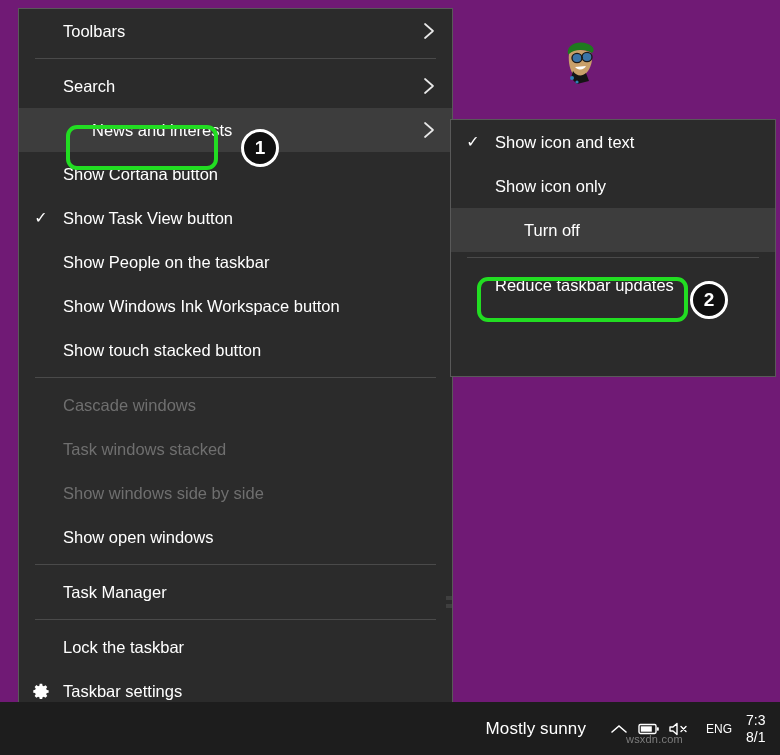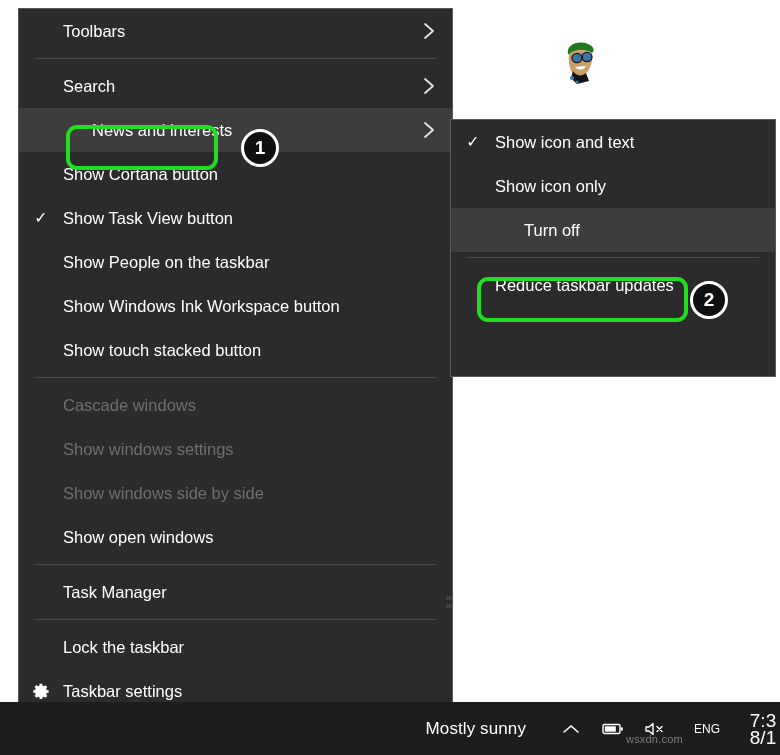--- a/index.html
+++ b/index.html
@@ -4,21 +4,21 @@
 <style>
   html, body {
     margin: 0;
     padding: 0;
     background: #000000;
   }
   #screen {
     position: relative;
     width: 780px;
     height: 755px;
-    background: #ffffff;
+    background: #701a75;
     overflow: hidden;
     font-family: "Liberation Sans", sans-serif;
     -webkit-font-smoothing: antialiased;
   }
 
   
   #desktop-icon {
     position: absolute;
     left: 558px;
     top: 38px;
@@ -35,21 +35,21 @@
     height: 53px;
     background: #1d1d1d;
   }
   #taskbar-right {
     position: absolute;
     right: 0;
     top: 0;
     height: 53px;
     display: flex;
     align-items: center;
-    gap: 12px;
+    gap: 0px;
   }
   .weather-text {
     color: #ffffff;
     font-size: 17px;
     letter-spacing: .1px;
     padding-right: 18px;
     white-space: nowrap;
   }
   .tray-icon {
     display: inline-flex;
@@ -60,23 +60,23 @@
     color: #ffffff;
   }
   .tray-lang {
     color: #ffffff;
     font-size: 12px;
     padding: 0 10px 0 12px;
     white-space: nowrap;
   }
   #clock {
     color: #ffffff;
-    font-size: 19px;
+    font-size: 14px;
     line-height: 17px;
-    text-align: center;
+    text-align: left;
     white-space: nowrap;
     padding-left: 4px;
     width: 34px;
     overflow: hidden;
   }
   #watermark {
     position: absolute;
     left: 626px;
     top: 733px;
     color: #8d8d8d;
@@ -262,21 +262,21 @@
         <span class="chev"></span>
       </div>
       <div class="sep"></div>
       <div class="menu-item disabled">
         <span class="glyph-slot"></span>
         <span class="label">Cascade windows</span>
         <span class="chev"></span>
       </div>
       <div class="menu-item disabled">
         <span class="glyph-slot"></span>
-        <span class="label">Show windows settings</span>
+        <span class="label">Task windows stacked</span>
         <span class="chev"></span>
       </div>
       <div class="menu-item disabled">
         <span class="glyph-slot"></span>
         <span class="label">Show windows side by side</span>
         <span class="chev"></span>
       </div>
       <div class="menu-item">
         <span class="glyph-slot"></span>
         <span class="label">Show open windows</span>

